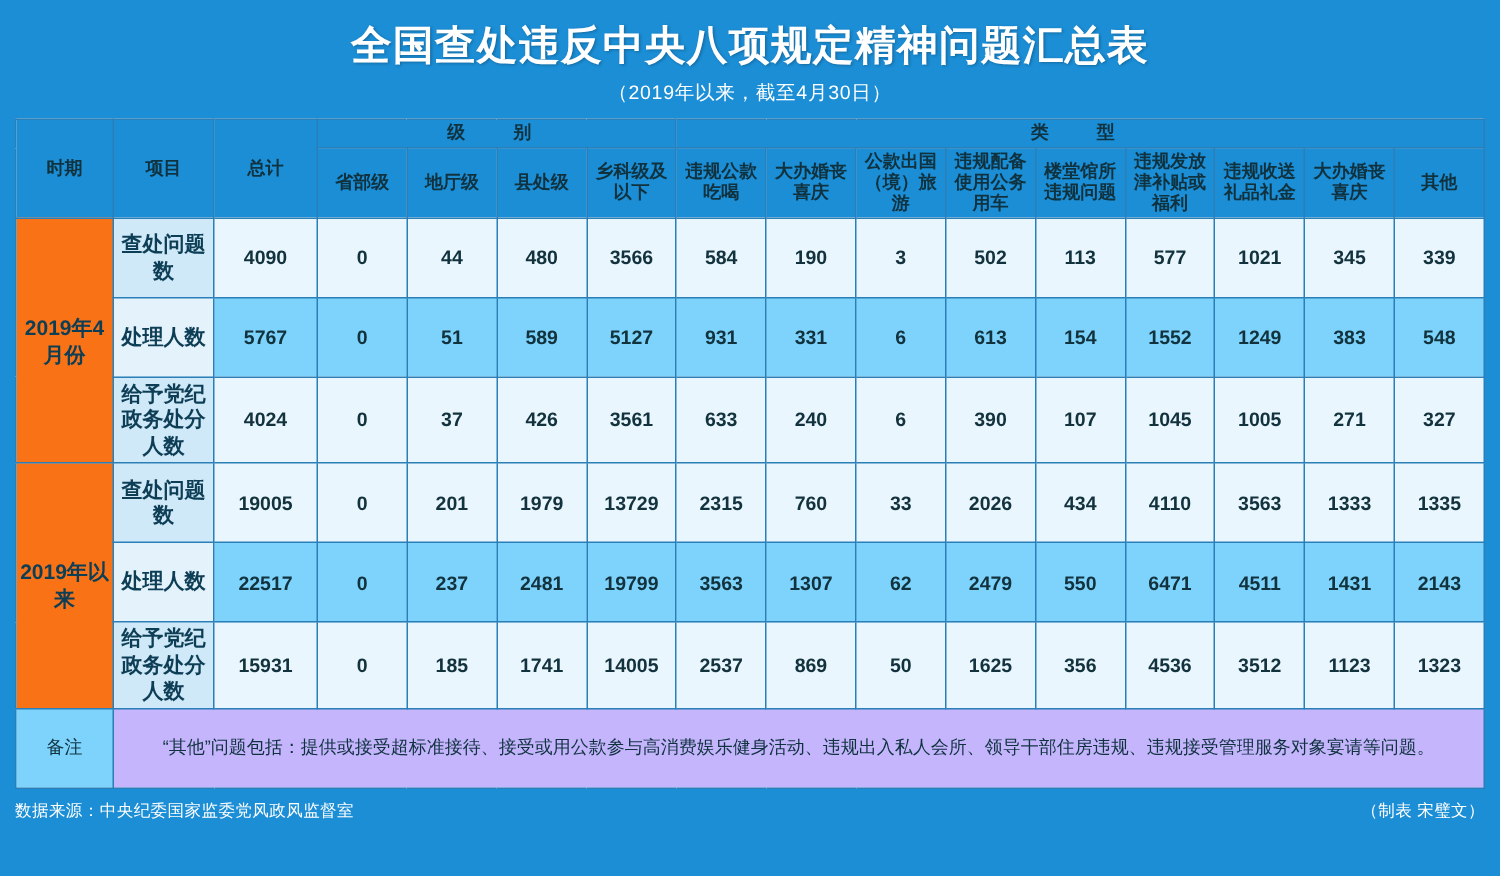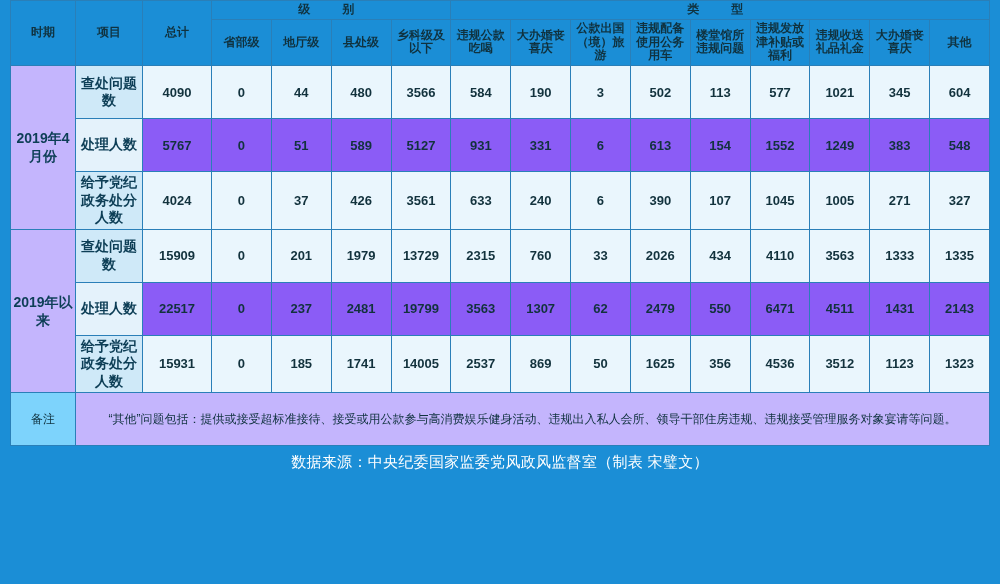--- a/index.html
+++ b/index.html
@@ -69,65 +69,69 @@
     height:48px;
   }
   tbody td.rowlabel{
     background:#cfe9f8;
     font-size:14px;
     font-weight:bold;
     color:#0d3e56;
     line-height:1.25;
   }
   tbody td.period{
-    background:#c4b5fd;
+    background:#f97316;
     font-size:14px;
     font-weight:bold;
     color:#0d3e56;
     line-height:1.3;
   }
   tbody td.num{
     font-size:13px;
     font-weight:bold;
     color:#12323d;
   }
-  tbody tr.band td{background:#8b5cf6;}
+  tbody tr.band td{background:#7dd3fc;}
   tbody tr.band td.rowlabel{background:#e4f2fb;}
   td.note-label{
     background:#7dd3fc;
     font-size:13px;
     font-weight:normal;
     color:#0d3e56;
     width:62px;
   }
   td.note-body{
     background:#c4b5fd;
     text-align:left;
     font-size:12px;
     padding:7px 8px;
     line-height:1.4;
     color:#10323f;
   }
   .footer{
     display:flex;
-    justify-content:center;
+    justify-content:space-between;
     align-items:center;
     width:980px;
     margin:7px auto 0;
     color:#ffffff;
-    font-size:15px;
+    font-size:11px;
   }
   .footer .src{letter-spacing:.3px;}
   .footer .maker{letter-spacing:.3px;}
 </style>
 </head>
 <body>
 
 <div class="sheet">
 
+  <div class="title-area">
+    <div class="main-title">全国查处违反中央八项规定精神问题汇总表</div>
+    <div class="sub-title">（2019年以来，截至4月30日）</div>
+  </div>
 
   <table class="grid">
     <thead>
       <tr>
         <th class="hdr-time" rowspan="2">时期</th>
         <th class="hdr-item" rowspan="2">项目</th>
         <th class="hdr-total" rowspan="2">总计</th>
         <th class="grp" colspan="4">级　别</th>
         <th class="grp" colspan="9">类　型</th>
       </tr>
@@ -158,21 +162,21 @@
         <td class="num">480</td>
         <td class="num">3566</td>
         <td class="num">584</td>
         <td class="num">190</td>
         <td class="num">3</td>
         <td class="num">502</td>
         <td class="num">113</td>
         <td class="num">577</td>
         <td class="num">1021</td>
         <td class="num">345</td>
-        <td class="num">604</td>
+        <td class="num">339</td>
       </tr>
 
       <tr class="band">
         <td class="rowlabel">处理人数</td>
         <td class="num">5767</td>
         <td class="num">0</td>
         <td class="num">51</td>
         <td class="num">589</td>
         <td class="num">5127</td>
         <td class="num">931</td>
@@ -200,21 +204,21 @@
         <td class="num">107</td>
         <td class="num">1045</td>
         <td class="num">1005</td>
         <td class="num">271</td>
         <td class="num">327</td>
       </tr>
 
       <tr>
         <td class="period" rowspan="3">2019年以来</td>
         <td class="rowlabel">查处问题数</td>
-        <td class="num">15909</td>
+        <td class="num">19005</td>
         <td class="num">0</td>
         <td class="num">201</td>
         <td class="num">1979</td>
         <td class="num">13729</td>
         <td class="num">2315</td>
         <td class="num">760</td>
         <td class="num">33</td>
         <td class="num">2026</td>
         <td class="num">434</td>
         <td class="num">4110</td>

